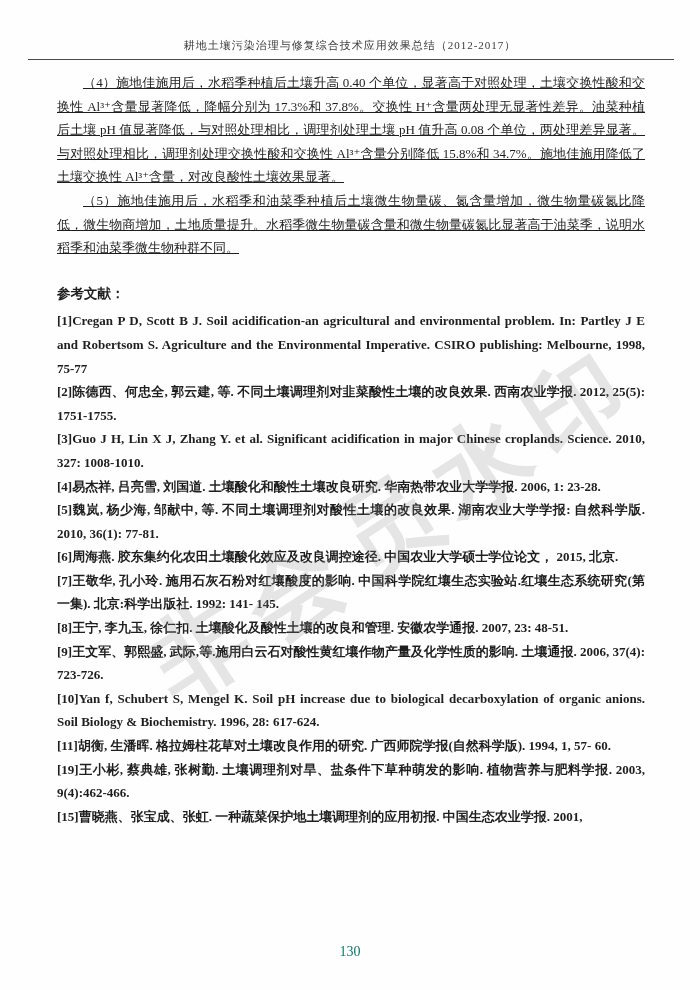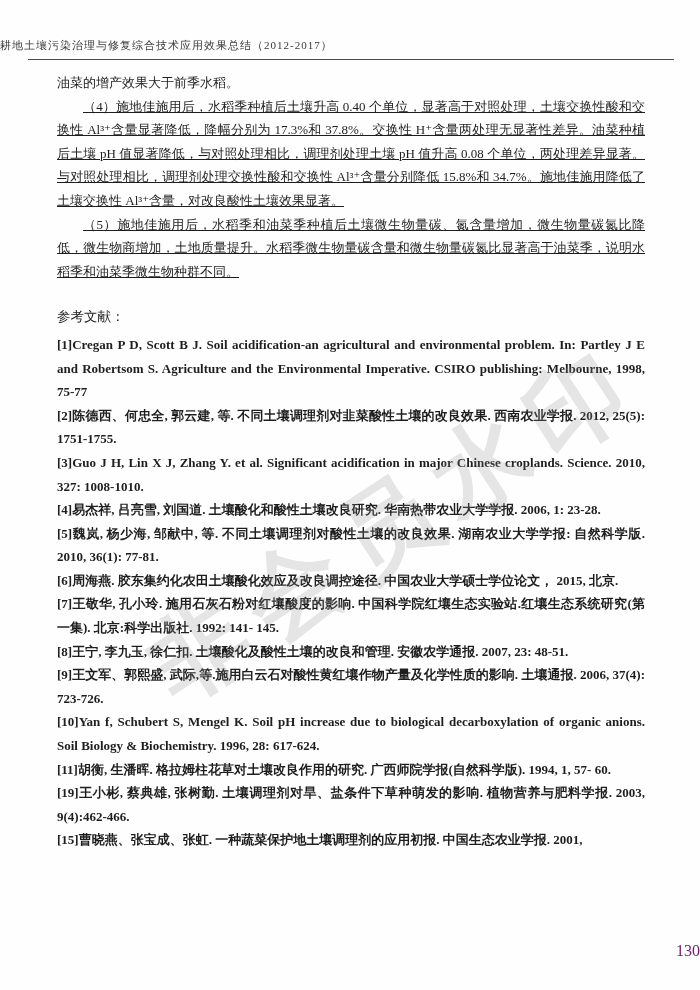--- a/index.html
+++ b/index.html
@@ -10,21 +10,21 @@
   }
   .page {
     position: relative;
     width: 700px; height: 990px;
     background: #fefefe;
     overflow: hidden;
   }
   .header-title {
     position: absolute;
     top: 38px; left: 0; right: 0;
-    text-align: left;
+    text-align: center;
     font-size: 11px;
     color: #3a3a3a;
     letter-spacing: 1px;
   }
   .header-rule {
     position: absolute;
     top: 59px; left: 28px; right: 26px;
     border-top: 1.5px solid #4a4a4a;
   }
   .content {
@@ -32,33 +32,33 @@
     top: 71px; left: 57px;
     width: 588px;
     font-size: 13px;
     line-height: 23.6px;
     color: #1e1e1e;
     text-align: justify;
   }
   .content p { margin: 0; }
   .para-indent { text-indent: 2em; text-decoration: underline; }
   .refs-heading {
-    font-weight: normal;
+    font-weight: bold;
     margin-top: 22px !important;
     margin-bottom: 4px !important;
     font-size: 13.5px;
     text-indent: 0;
   }
   .ref { text-align: justify; font-weight: bold; }
   .footer-page-number {
     position: absolute;
     bottom: 30px; left: 0; right: 0;
-    text-align: right;
-    font-size: 16px;
-    color: #701a75;
+    text-align: center;
+    font-size: 14px;
+    color: #0f766e;
   }
   .watermark {
     position: absolute;
     left: 395px; top: 525px;
     transform: translate(-50%, -50%) rotate(-33deg);
     font-size: 96px;
     font-weight: bold;
     letter-spacing: 16px;
     white-space: nowrap;
     color: rgba(140, 140, 140, 0.22);
@@ -70,21 +70,20 @@
 <body>
 
 <div class="page">
 
   <div class="watermark">非会员水印</div>
 
   <div class="header-title">耕地土壤污染治理与修复综合技术应用效果总结（2012-2017）</div>
   <div class="header-rule"></div>
 
   <div class="content">
-    <p>油菜的增产效果大于前季水稻。</p>
     <p class="para-indent">（4）施地佳施用后，水稻季种植后土壤升高 0.40 个单位，显著高于对照处理，土壤交换性酸和交换性 Al³⁺含量显著降低，降幅分别为 17.3%和 37.8%。交换性 H⁺含量两处理无显著性差异。油菜种植后土壤 pH 值显著降低，与对照处理相比，调理剂处理土壤 pH 值升高 0.08 个单位，两处理差异显著。与对照处理相比，调理剂处理交换性酸和交换性 Al³⁺含量分别降低 15.8%和 34.7%。施地佳施用降低了土壤交换性 Al³⁺含量，对改良酸性土壤效果显著。</p>
     <p class="para-indent">（5）施地佳施用后，水稻季和油菜季种植后土壤微生物量碳、氮含量增加，微生物量碳氮比降低，微生物商增加，土地质量提升。水稻季微生物量碳含量和微生物量碳氮比显著高于油菜季，说明水稻季和油菜季微生物种群不同。</p>
 
     <p class="refs-heading">参考文献：</p>
 
     <p class="ref">[1]Cregan P D, Scott B J. Soil acidification-an agricultural and environmental problem. In: Partley J E and Robertsom S. Agriculture and the Environmental Imperative. CSIRO publishing: Melbourne, 1998, 75-77</p>
     <p class="ref">[2]陈德西、何忠全, 郭云建, 等. 不同土壤调理剂对韭菜酸性土壤的改良效果. 西南农业学报. 2012, 25(5): 1751-1755.</p>
     <p class="ref">[3]Guo J H, Lin X J, Zhang Y. et al. Significant acidification in major Chinese croplands. Science. 2010, 327: 1008-1010.</p>
     <p class="ref">[4]易杰祥, 吕亮雪, 刘国道. 土壤酸化和酸性土壤改良研究. 华南热带农业大学学报. 2006, 1: 23-28.</p>
     <p class="ref">[5]魏岚, 杨少海, 邹献中, 等. 不同土壤调理剂对酸性土壤的改良效果. 湖南农业大学学报: 自然科学版. 2010, 36(1): 77-81.</p>

